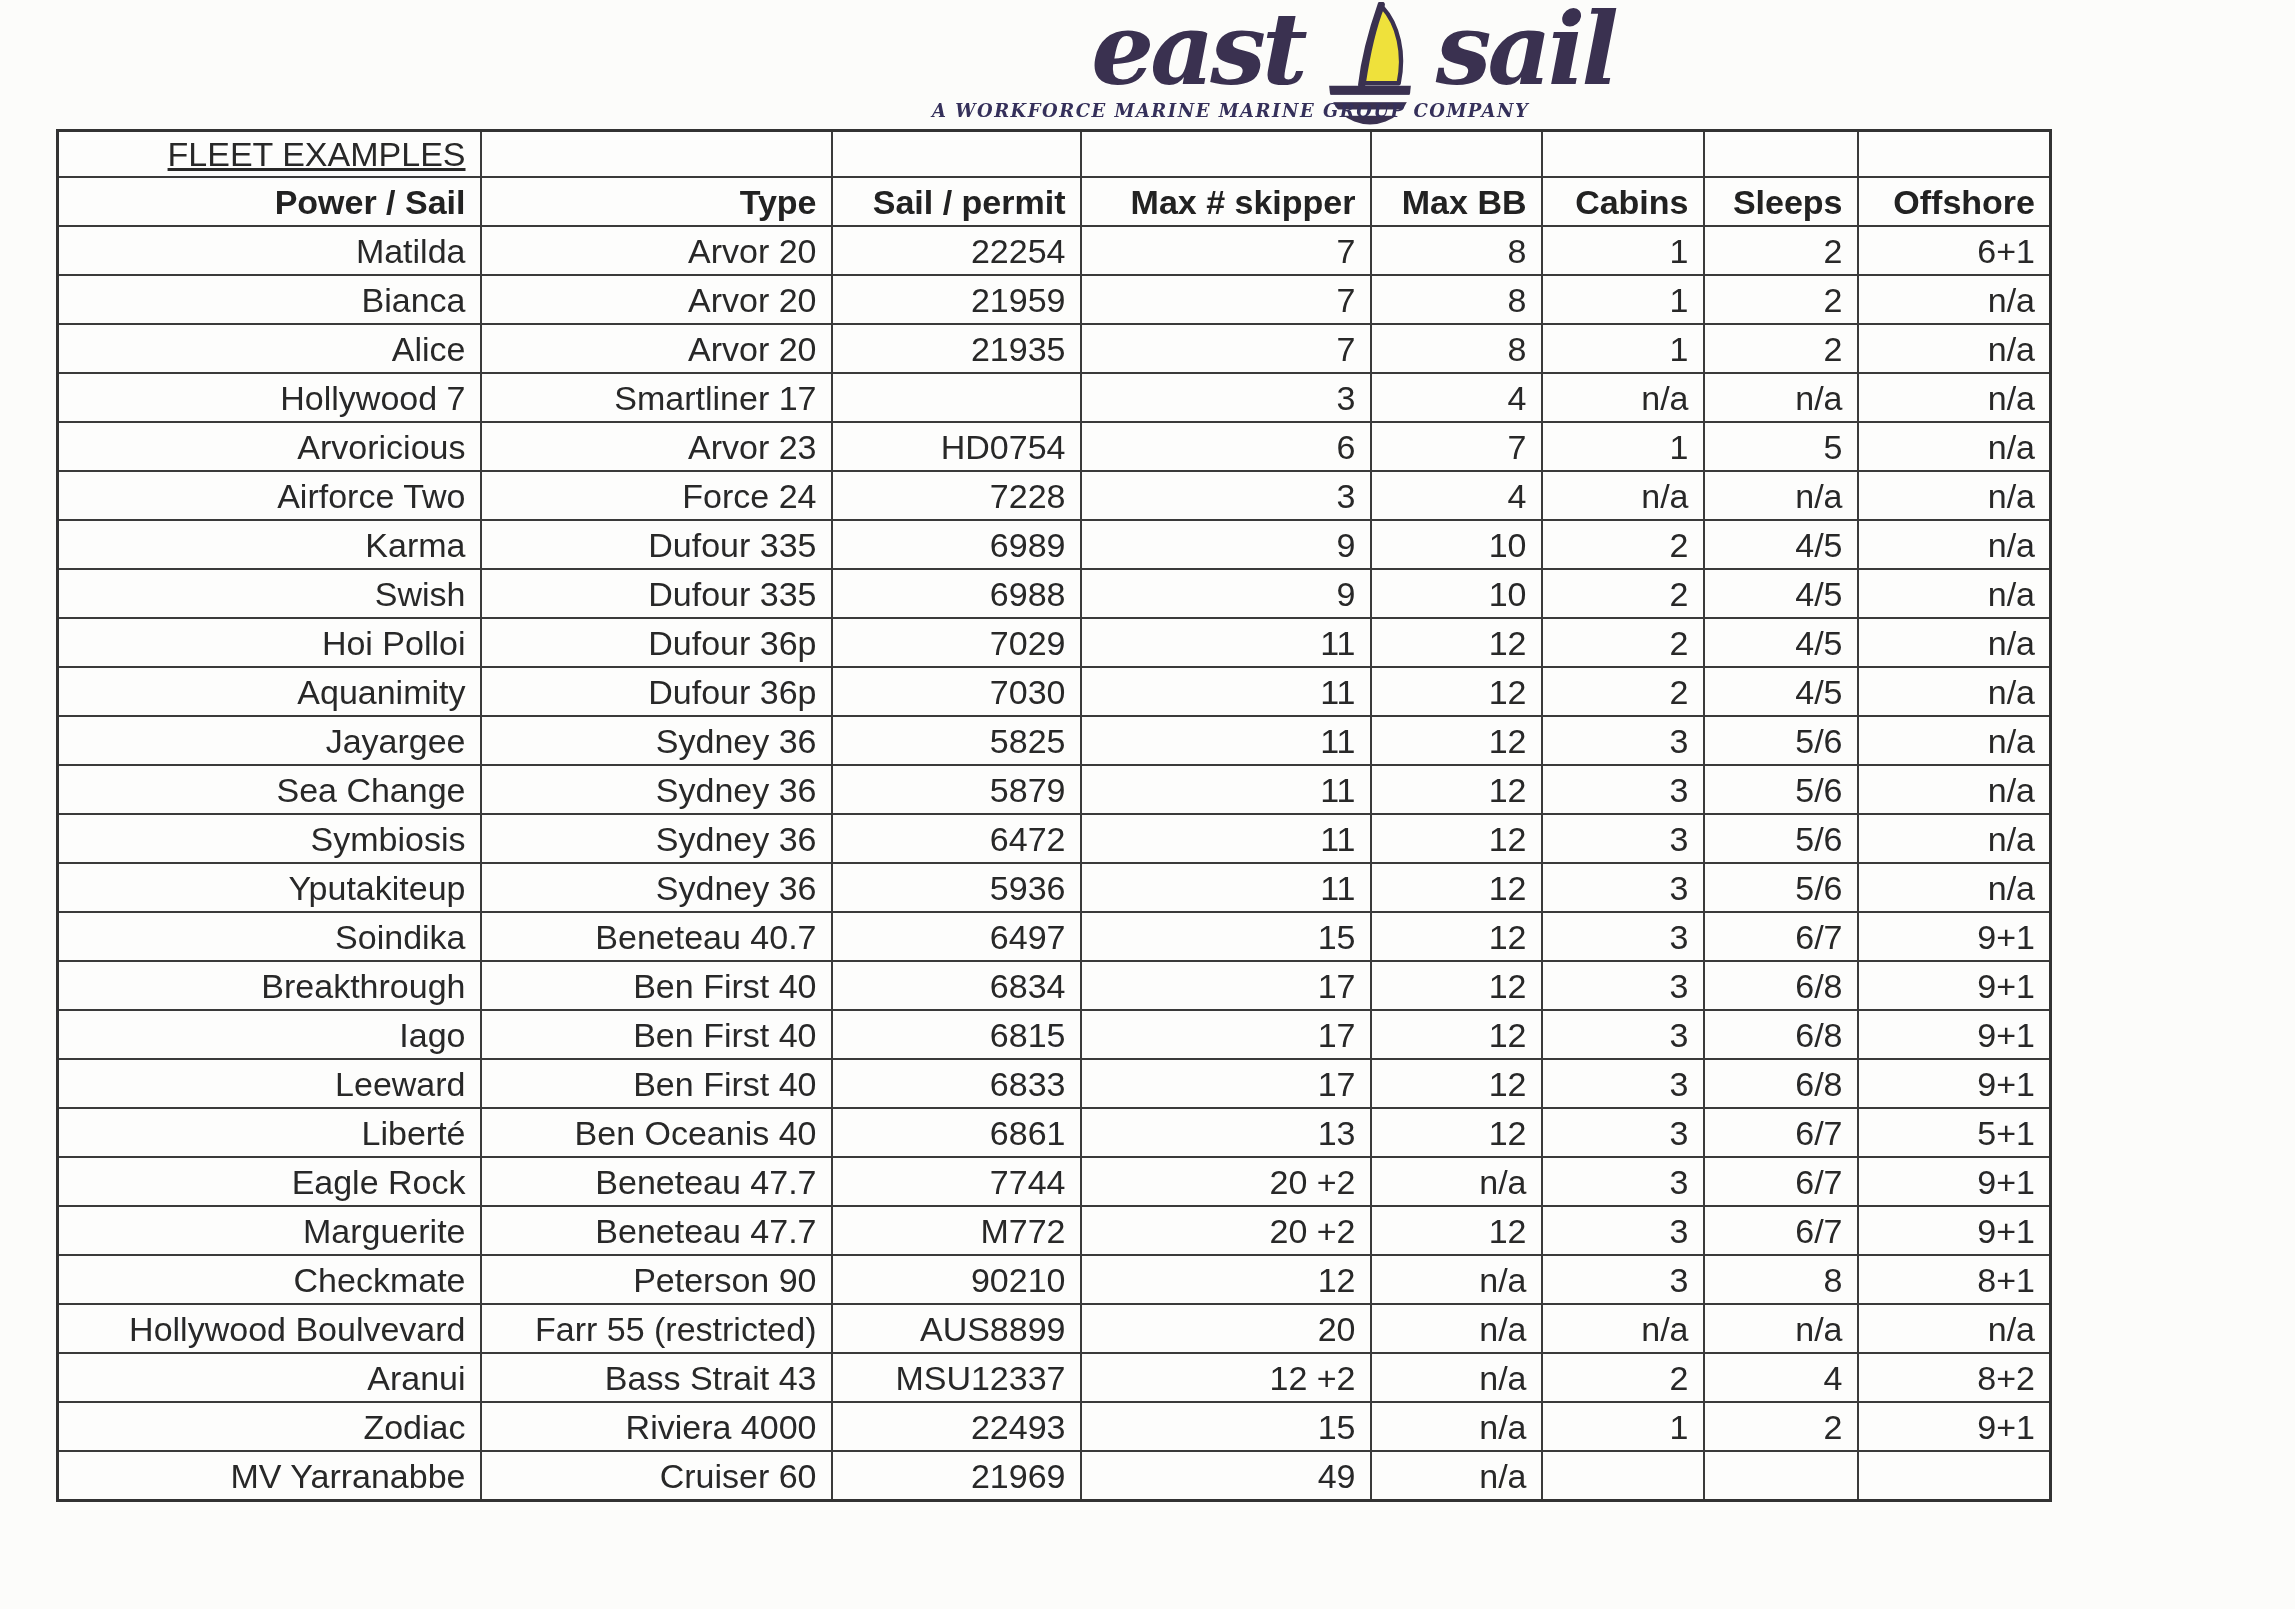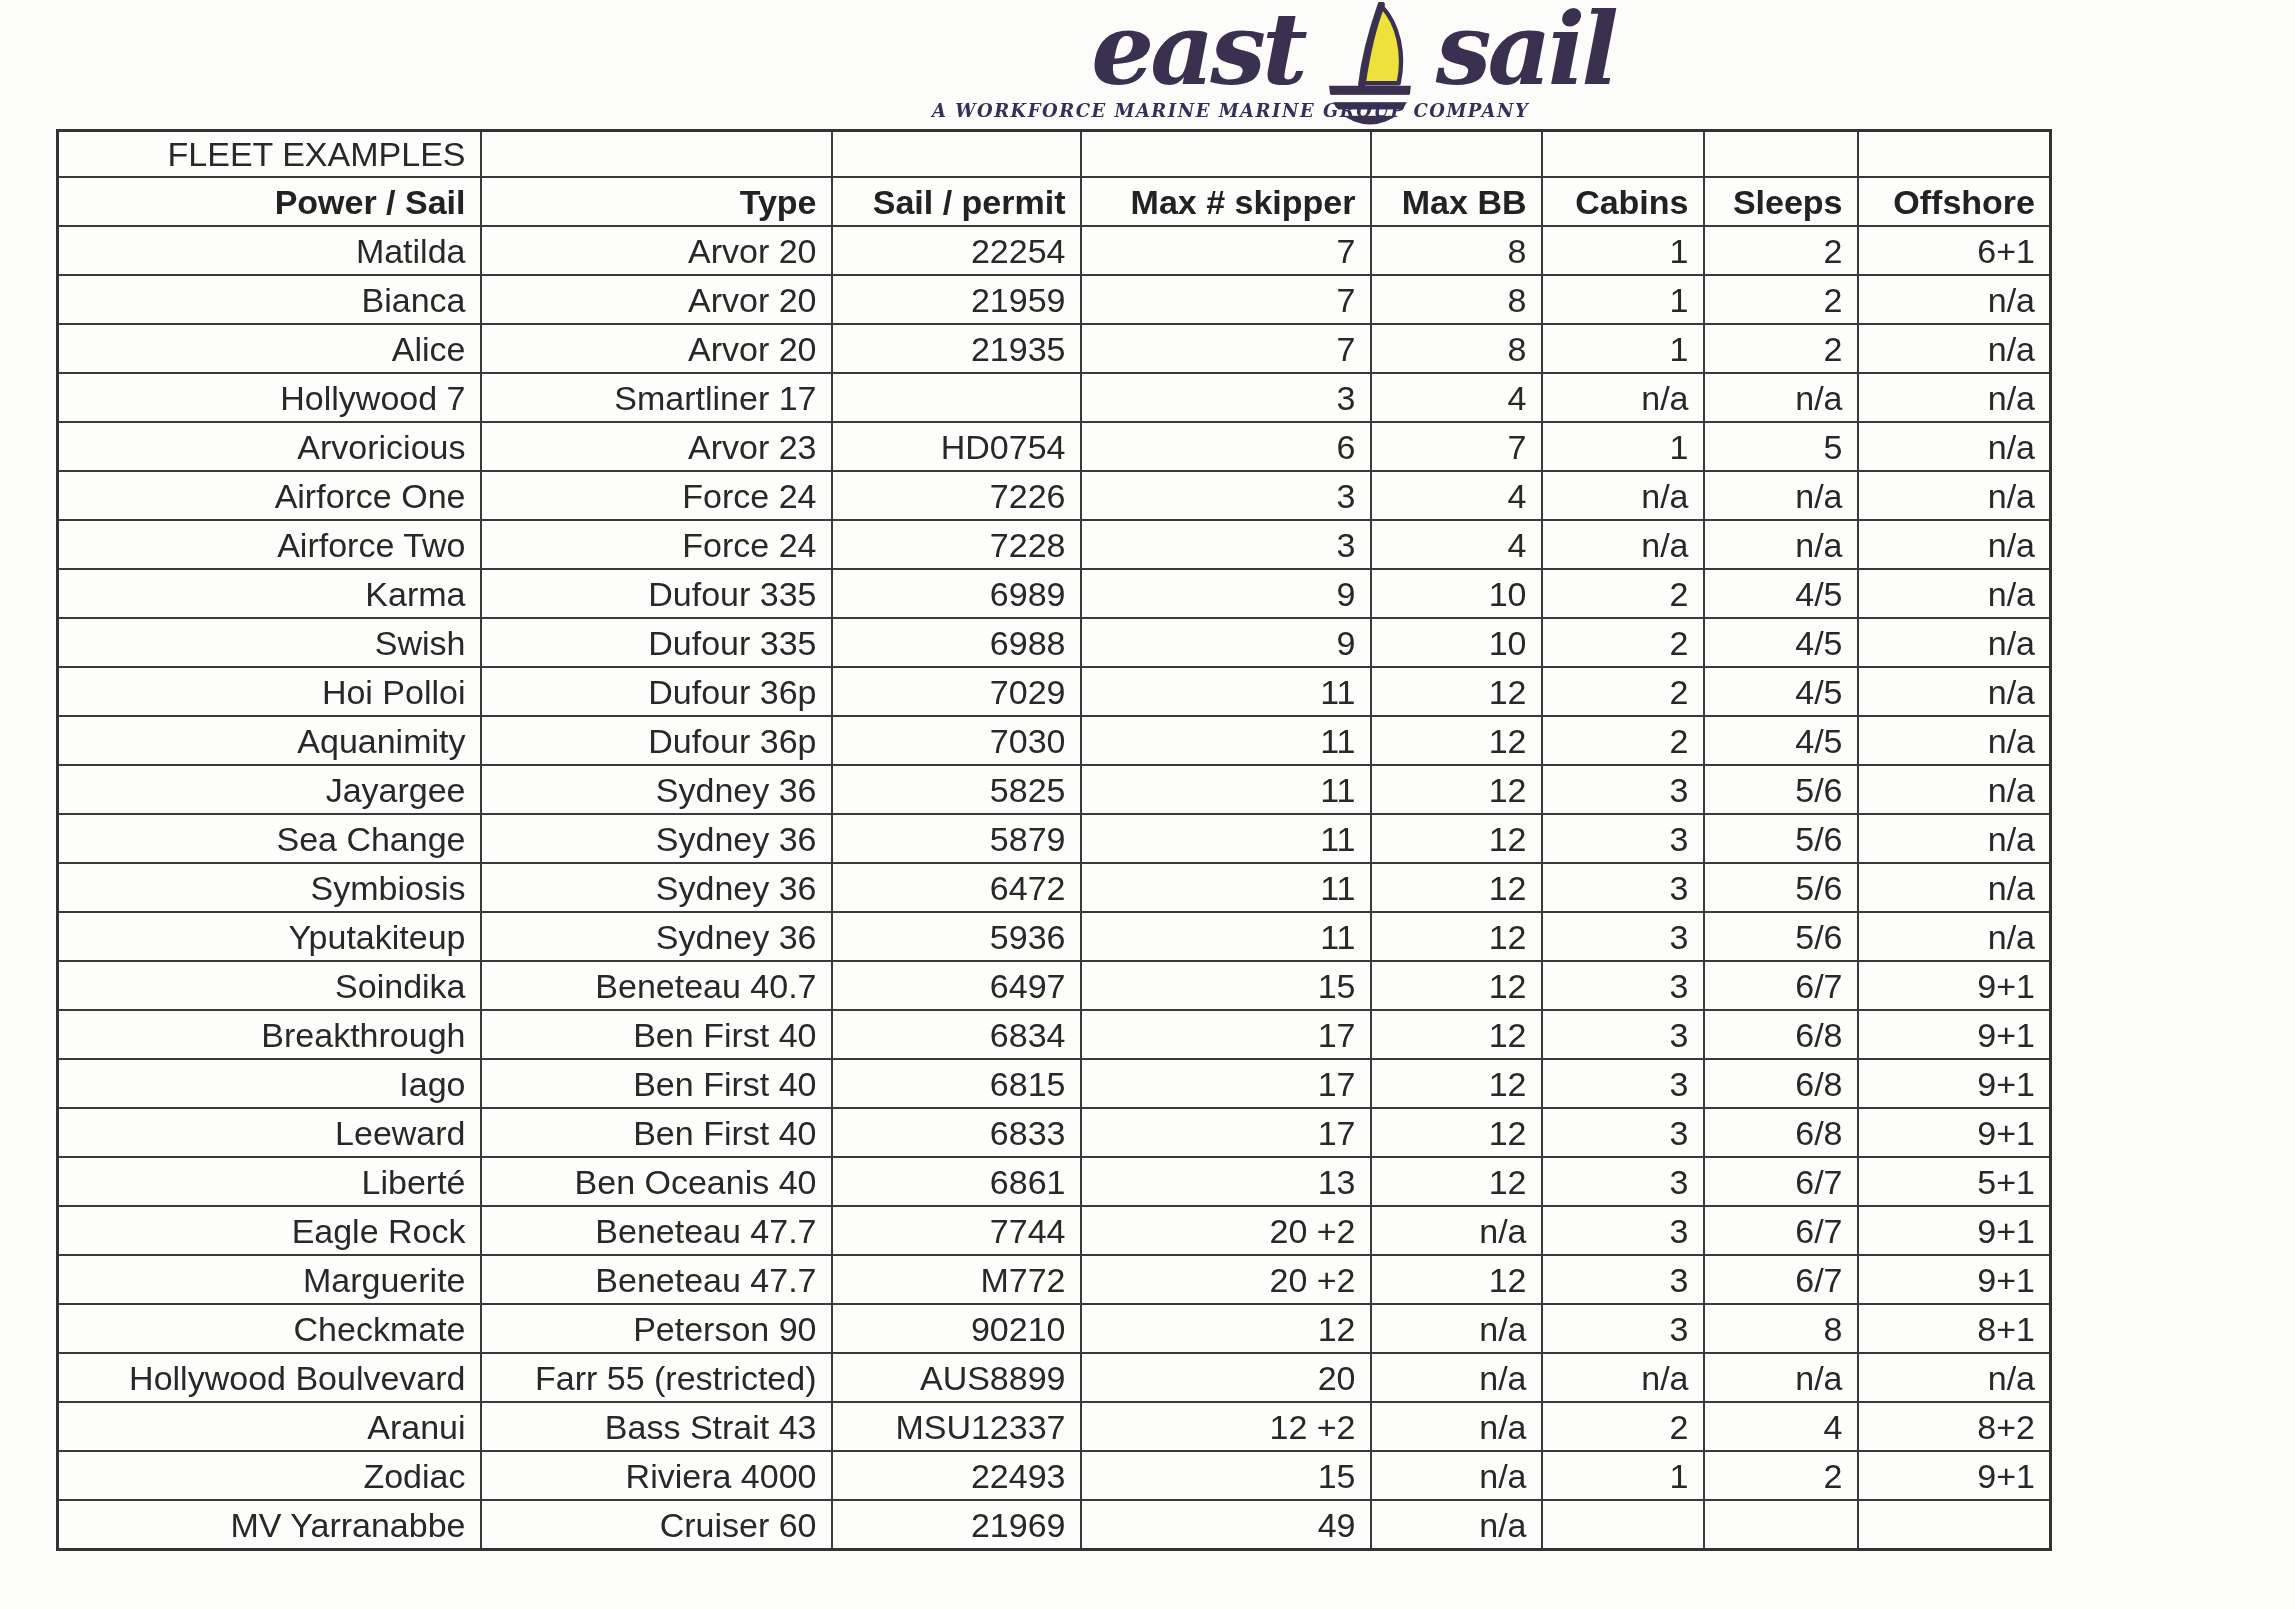--- a/index.html
+++ b/index.html
@@ -40,21 +40,21 @@
     height:47px;
     padding:0 14px 0 0;
     text-align:right;
     font-size:34px;
     font-weight:normal;
     color:#282828;
     white-space:nowrap;overflow:hidden;
     font-family:"Liberation Sans", sans-serif;
     line-height:1;
   }
-  tr.title-row th{height:44px;}
+  tr.title-row th{height:44px;text-decoration:underline;}
   th.title-cell{
     text-align:center;font-weight:bold;font-size:37px;padding:0;color:#222;
   }
   tr.header-row th{font-weight:bold;font-size:34px;color:#222;}
 </style>
 </head>
 <body>
 
 <div class="page" style="--logo-color: #3a3150; --tagline-color: #35305a;">
 
@@ -155,30 +155,20 @@
           <td>Arvoricious</td>
           <td>Arvor 23</td>
           <td>HD0754</td>
           <td>6</td>
           <td>7</td>
           <td>1</td>
           <td>5</td>
           <td>n/a</td>
         </tr>
         <tr>
-          <td>Airforce One</td>
-          <td>Force 24</td>
-          <td>7226</td>
-          <td>3</td>
-          <td>4</td>
-          <td>n/a</td>
-          <td>n/a</td>
-          <td>n/a</td>
-        </tr>
-        <tr>
           <td>Airforce Two</td>
           <td>Force 24</td>
           <td>7228</td>
           <td>3</td>
           <td>4</td>
           <td>n/a</td>
           <td>n/a</td>
           <td>n/a</td>
         </tr>
         <tr>

